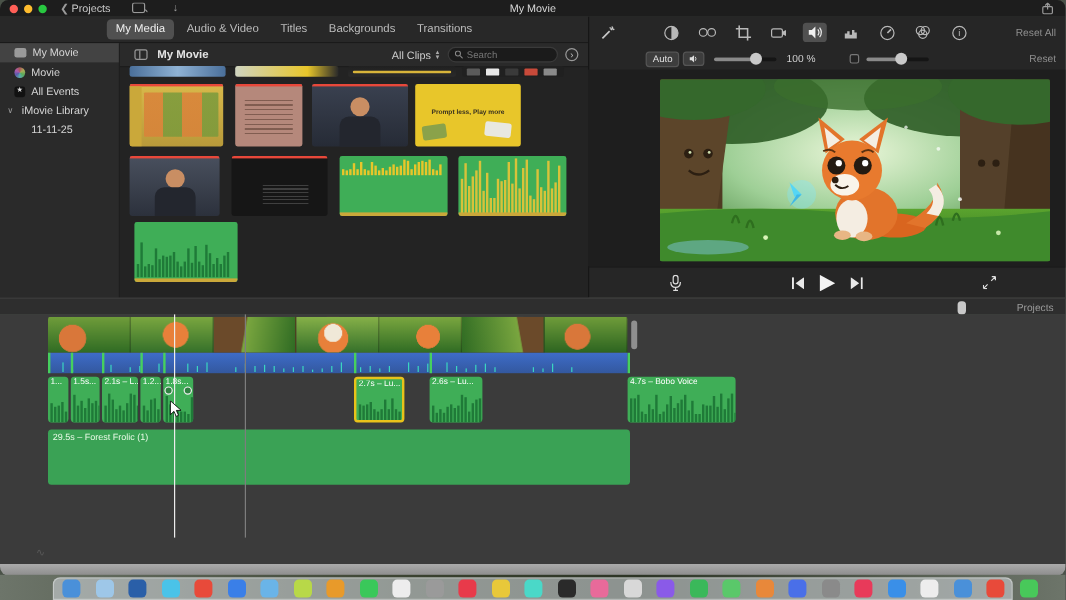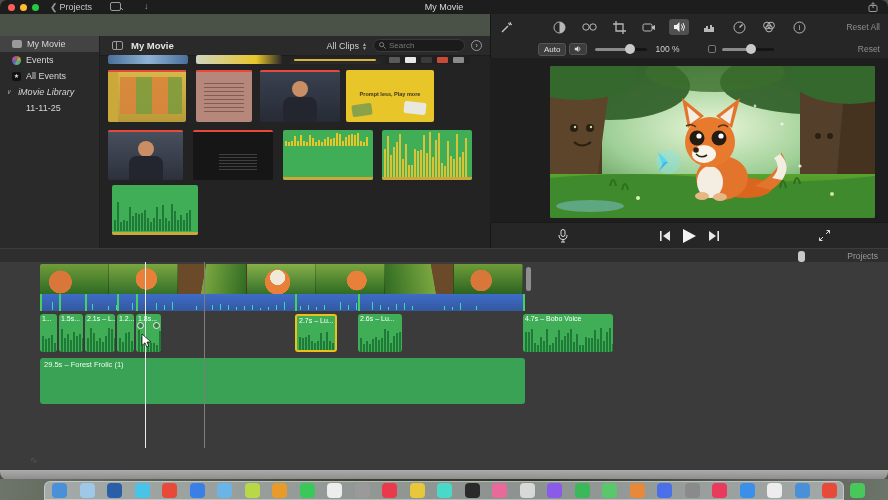--- a/index.html
+++ b/index.html
@@ -127,37 +127,44 @@
     <div id="window-title" class="abs">My Movie</div>
     <div class="abs" style="right:10px; top:2px;">
       <svg width="10" height="10" viewBox="0 0 10 10">
           <rect x="1" y="3.5" width="8" height="6" rx="1" fill="none" stroke="#9a9a9a"></rect>
           <path d="M5 6 V0.8 M3 2.6 L5 0.6 L7 2.6" fill="none" stroke="#9a9a9a"></path>
         </svg>
     </div>
   </div>
 
   
+  <div id="tabbar" class="abs">
+      <div class="tab active">My Media</div>
+      <div class="tab">Audio &amp; Video</div>
+      <div class="tab">Titles</div>
+      <div class="tab">Backgrounds</div>
+      <div class="tab">Transitions</div>
+    </div>
 
   
   <div id="sidebar" class="abs">
     <div class="side-item sel">
       <span class="mini-ic"></span>
       <span>My Movie</span>
     </div>
     <div id="library-list">
         <div class="side-item">
           <div class="pinwheel"></div>
-          <span>Events</span>
+          <span>Movie</span>
         </div>
         <div class="side-item">
           <div class="events-ic">★</div>
           <span>All Events</span>
         </div>
-        <div class="side-item" style="padding-left: 6px; font-style: italic;">
+        <div class="side-item" style="padding-left: 6px;">
           <div class="disclosure">∨</div>
           <span>iMovie Library</span>
         </div>
         <div class="side-item indent">
           <span>11-11-25</span>
         </div>
       </div>
   </div>
 
   

